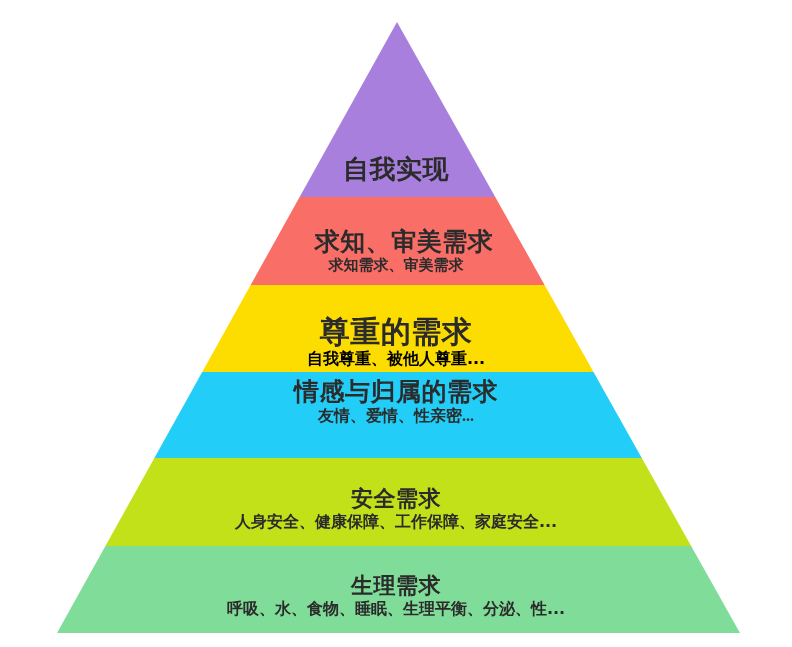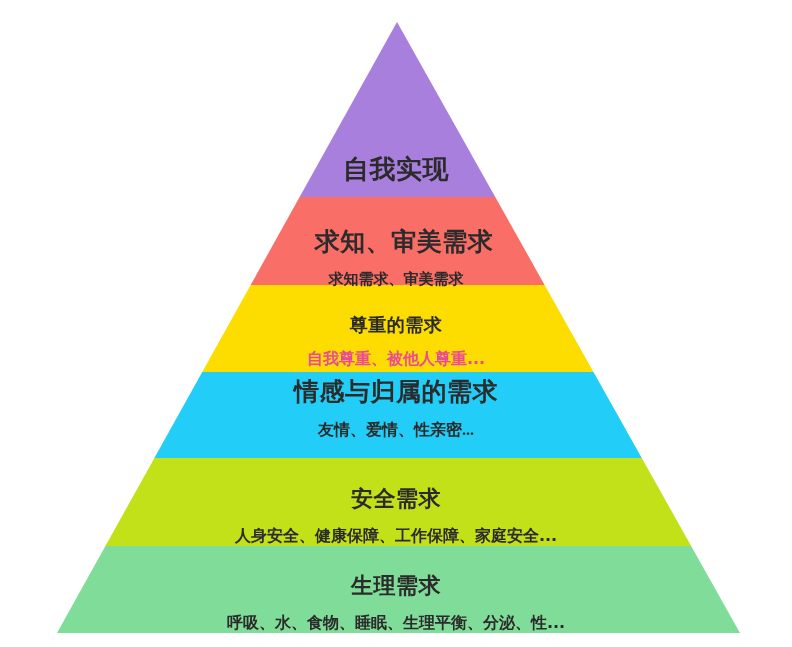--- a/index.html
+++ b/index.html
@@ -48,27 +48,27 @@
   .tier-title {
     display: block;
     font-weight: 700;
     letter-spacing: 0.5px;
     color: #242424;
   }
   .tier-sub {
     display: block;
     font-weight: 700;
     color: #2c2c2c;
-    margin-top: 15px;
+    margin-top: 1px;
   }
   
   .tier-0 .tier-title { font-size: 26px; }
   .tier-1 .tier-title { font-size: 25px; margin-left: 16px; }
   .tier-1 .tier-sub   { font-size: 15px; }
-  .tier-2 .tier-title { font-size: 18px; }
+  .tier-2 .tier-title { font-size: 30px; }
   .tier-2 .tier-sub   { font-size: 16px; }
   .tier-3 .tier-title { font-size: 25px; }
   .tier-3 .tier-sub   { font-size: 16px; }
   .tier-4 .tier-title { font-size: 22px; }
   .tier-4 .tier-sub   { font-size: 16px; }
   .tier-5 .tier-title { font-size: 22px; }
   .tier-5 .tier-sub   { font-size: 16px; }
 </style>
 </head>
 <body>
@@ -89,21 +89,21 @@
   <div class="tier-labels" id="tier-labels">
       <div class="tier-label-group tier-0" style="top: 155px;">
         <span class="tier-title" style="color: rgb(43, 43, 43);">自我实现</span>
       </div>
       <div class="tier-label-group tier-1" style="top: 228px;">
         <span class="tier-title" style="color: rgb(43, 43, 43);">求知、审美需求</span>
         <span class="tier-sub" style="color: rgb(43, 43, 43);">求知需求、审美需求</span>
       </div>
       <div class="tier-label-group tier-2" style="top: 315px;">
         <span class="tier-title" style="color: rgb(43, 43, 43);">尊重的需求</span>
-        <span class="tier-sub" style="color: #ec4899;">自我尊重、被他人尊重...</span>
+        <span class="tier-sub" style="color: #000000;">自我尊重、被他人尊重...</span>
       </div>
       <div class="tier-label-group tier-3" style="top: 378px;">
         <span class="tier-title" style="color: rgb(43, 43, 43);">情感与归属的需求</span>
         <span class="tier-sub" style="color: rgb(43, 43, 43); font-family: Liberation Serif, serif;">友情、爱情、性亲密...</span>
       </div>
       <div class="tier-label-group tier-4" style="top: 487px;">
         <span class="tier-title" style="color: rgb(43, 43, 43);">安全需求</span>
         <span class="tier-sub" style="color: rgb(43, 43, 43);">人身安全、健康保障、工作保障、家庭安全...</span>
       </div>
       <div class="tier-label-group tier-5" style="top: 574px;">

